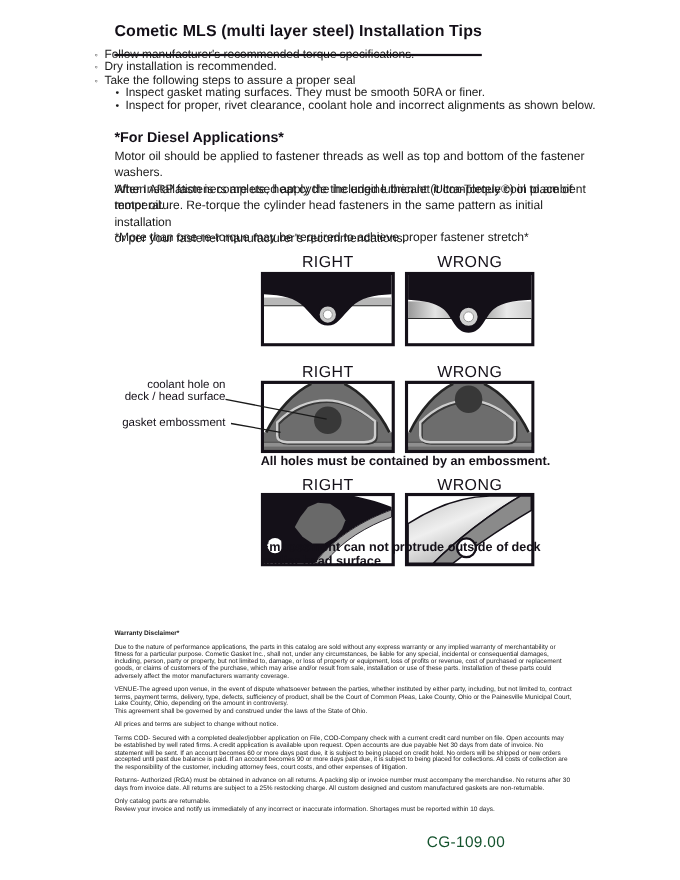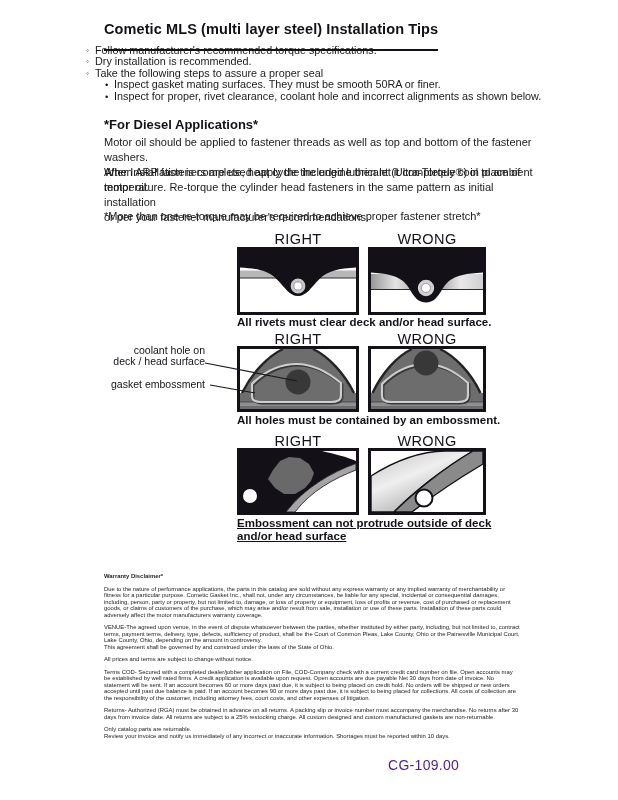--- a/index.html
+++ b/index.html
@@ -15,21 +15,21 @@
   .b.sub .mk{font-size:9.5px;}
   .diesel-h{left:104px;top:117px;font-size:13px;font-weight:bold;}
   .para{left:104px;font-size:11px;line-height:15px;white-space:pre-line;color:#1a1a1a;width:440px;}
   .p1{top:135px;} .p2{top:165px;} .p3{top:209px;}
   .hdr{font-size:14.5px;letter-spacing:.4px;text-align:center;color:#141018;}
   .cap{font-size:11.5px;font-weight:bold;color:#141018;white-space:pre-line;line-height:13px;}
   .callout{font-size:10.5px;line-height:11px;text-align:right;white-space:pre-line;color:#141018;width:110px;left:95px;}
   .legal{left:104px;top:573px;width:416px;font-size:5.9px;line-height:6.5px;color:#222;}
   .legal .lh{font-weight:bold;margin:0 0 6px 0;}
   .legal p{margin:0 0 6px 0;white-space:pre-line;}
-  .pagenum{left:388px;top:757px;font-size:14px;letter-spacing:.3px;color:#4c1d95;}
+  .pagenum{left:388px;top:757px;font-size:14px;letter-spacing:.3px;color:#14532d;}
   svg{display:block;}
 </style>
 </head>
 <body>
 
 <div class="page">
 
   <div class="abs title">Cometic MLS (multi layer steel) Installation Tips</div>
 
   <div class="abs bullets">
@@ -87,21 +87,20 @@
       </linearGradient>
     </defs>
     <rect x="1.5" y="1.5" width="115" height="65" fill="#ffffff" stroke="#141018" stroke-width="3"></rect>
     <rect x="3" y="27" width="112" height="15.5" fill="url(#row1g)"></rect>
     <line x1="3" y1="42.5" x2="115" y2="42.5" stroke="#2a2a2a" stroke-width="1"></line>
     <path d="M3,3 H115 V25.5 C98,26.5 89,28 81,34 C72.5,41 70.5,55.5 58,55.5 C45.5,55.5 43.5,41 35,34 C27,28 18,26.5 3,25.5 Z" fill="#141018"></path>
     <circle cx="58" cy="41" r="9" fill="#d0d0d0" stroke="#141018" stroke-width="1.6"></circle>
     <circle cx="58" cy="41" r="4.5" fill="#ffffff" stroke="#8a8a8a" stroke-width="0.8"></circle>
   </svg>
 
-  <div class="abs cap" style="left:237px;top:316px;">All rivets must clear deck and/or head surface.</div>
 
   <div class="abs hdr" style="left:237px;top:331px;width:122px;">RIGHT</div>
   <div class="abs hdr" style="left:368px;top:331px;width:118px;">WRONG</div>
 
   <div class="abs callout" style="top:345px;">coolant hole on
 deck / head surface</div>
   <div class="abs callout" style="top:379px;">gasket embossment</div>
 
   <svg class="abs" style="left:237px;top:346px;" width="122" height="66" viewBox="0 0 122 66">
     <rect x="1.5" y="1.5" width="119" height="63" fill="#6d6d6d" stroke="#141018" stroke-width="3"></rect>
@@ -154,21 +153,21 @@
           <stop offset="0.45" stop-color="#efefef"></stop>
         <stop offset="1" stop-color="#9f9f9f"></stop>
       </linearGradient>
     </defs>
     <rect x="1.5" y="1.5" width="115" height="64" fill="#ffffff" stroke="#141018" stroke-width="3"></rect>
     <path d="M3,28 C28,12 52,3.5 77,3 L105,3 C76,20 46,44 26,64 L3,64 Z" fill="url(#row3g)" stroke="#141018" stroke-width="1.4"></path>
     <path d="M105,3 H115 V16 C88,32 62,50 44,64 H26 C46,44 76,20 105,3 Z" fill="#8a8a8a" stroke="#141018" stroke-width="1.4"></path>
     <circle cx="56" cy="50" r="8.5" fill="#ffffff" stroke="#141018" stroke-width="2"></circle>
   </svg>
 
-  <div class="abs cap" style="left:237px;top:517px;text-decoration:underline;">Embossment can not protrude outside of deck
+  <div class="abs cap" style="left:237px;top:492px;">Embossment can not protrude outside of deck
 and/or head surface</div>
 
   <div class="abs legal">
     <div class="lh">Warranty Disclaimer*</div>
     <p>Due to the nature of performance applications, the parts in this catalog are sold without any express warranty or any implied warranty of merchantability or fitness for a particular purpose.  Cometic Gasket Inc., shall not, under any circumstances, be liable for any special, incidental or consequential damages, including, person, party or property, but not limited to, damage, or loss of property or equipment, loss of profits or revenue, cost of purchased or replacement goods, or claims of customers of the purchase, which may arise and/or result from sale, installation or use of these parts.  Installation of these parts could adversely affect the motor manufacturers warranty coverage.</p>
     <p>VENUE-The agreed upon venue, in the event of dispute whatsoever between the parties, whether instituted by either party, including, but not limited to, contract terms, payment terms, delivery, type, defects, sufficiency of product, shall be the Court of Common Pleas, Lake County, Ohio or the Painesville Municipal Court, Lake County, Ohio, depending on the amount in controversy.
 This agreement shall be governed by and construed under the laws of the State of Ohio.</p>
     <p>All prices and terms are subject to change without notice.</p>
     <p>Terms COD- Secured with a completed dealer/jobber application on File, COD-Company check with a current credit card number on file.  Open accounts may be established by well rated firms.  A credit application is available upon request.  Open accounts are due payable Net 30 days from date of invoice.  No statement will be sent.  If an account becomes 60 or more days past due, it is subject to being placed on credit hold.  No orders will be shipped or new orders accepted until past due balance is paid.  If an account becomes 90 or more days past due, it is subject to being placed for collections.  All costs of collection are the responsibility of the customer, including attorney fees, court costs, and other expenses of litigation.</p>
     <p>Returns- Authorized (RGA) must be obtained in advance on all returns.  A packing slip or invoice number must accompany the merchandise.  No returns after 30 days from invoice date.  All returns are subject to a 25% restocking charge.  All custom designed and custom manufactured gaskets are non-returnable.</p>

